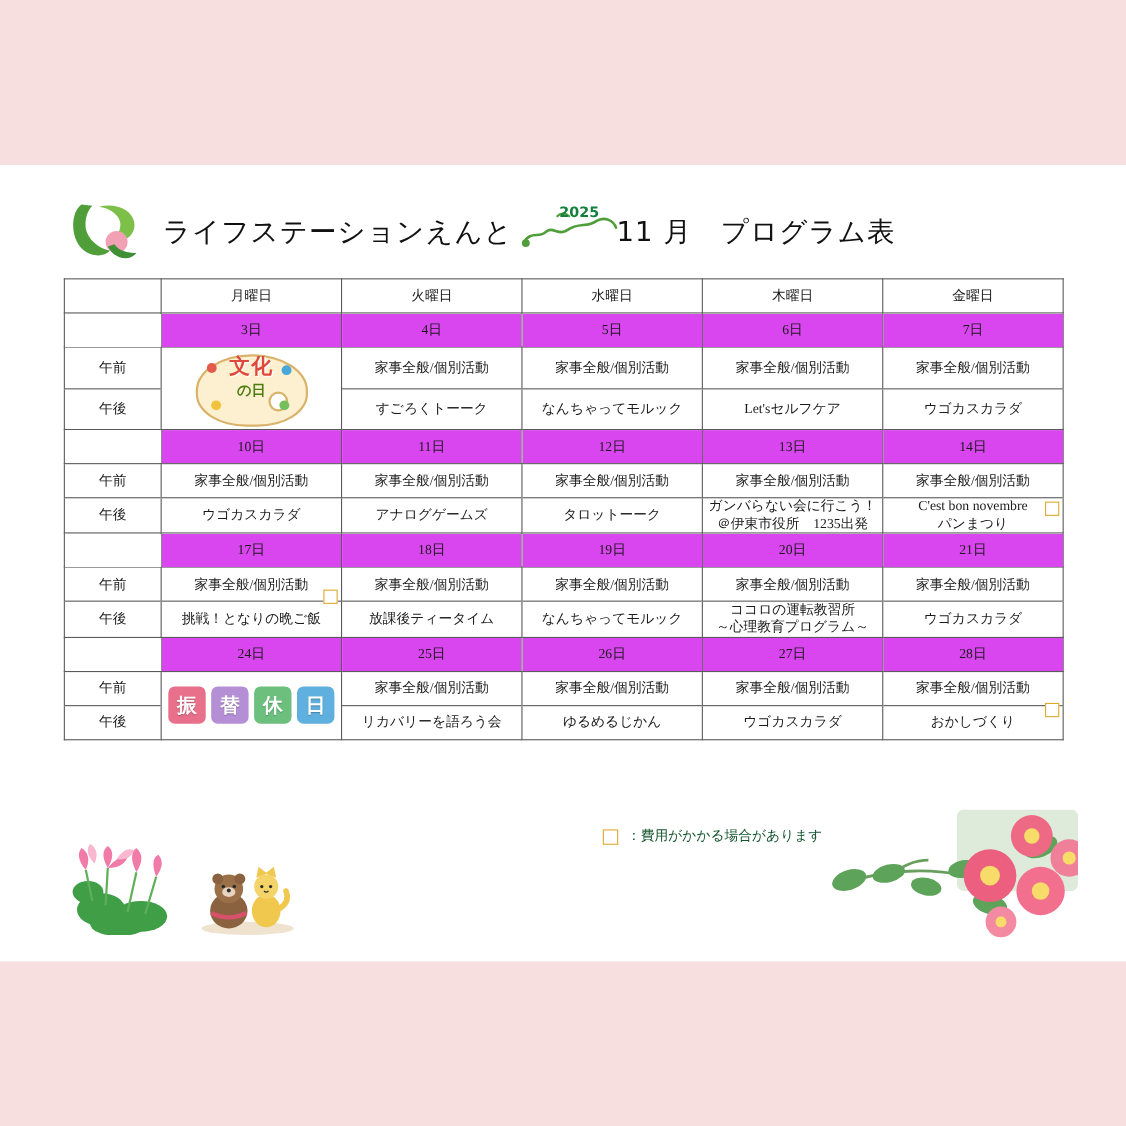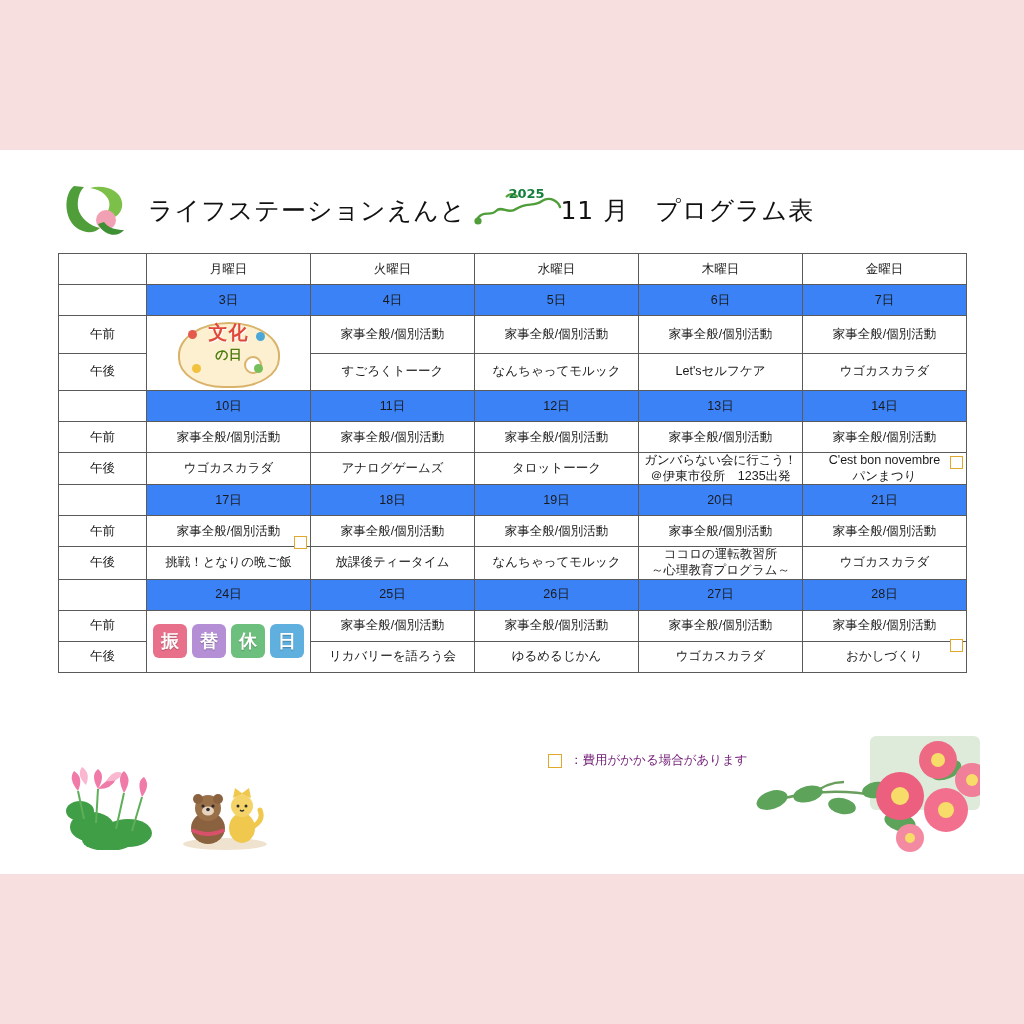--- a/index.html
+++ b/index.html
@@ -81,37 +81,37 @@
     text-align: center;
   }
   
   table.schedule {
     position: absolute;
     left: 58px;
     top: 103px;
     width: 908px;
     border-collapse: collapse;
     table-layout: fixed;
-    font-family: Liberation Sans, sans-serif;
+    font-family: Liberation Serif, serif;
   }
   table.schedule td {
     border: 1px solid #5a5a5a;
     text-align: center;
     vertical-align: middle;
     font-size: 12.5px;
     color: #1a1a1a;
     padding: 0;
     height: 30px;
     position: relative;
   }
   .col-label { width: 88px; }
   .dayhead { height: 26px; }
   .dayhead td { font-size: 12.5px; height: 26px; }
   .weekrow td {
-    background: #3b82f6;
+    background: #d946ef;
     height: 25px;
     font-size: 13px;
   }
   .weekrow td.col-label { background: #ffffff; }
   .holiday { color: #d23f2e; }
   .cell-am, .cell-pm { height: 46px; }
   .cell-am { border-bottom: 1px dotted #9a9a9a !important; margin-left: 44px; }
   .twoline { line-height: 1.25; }
   .small { font-size: 11px; margin-left: 26px; }
   .note-sq {
@@ -189,21 +189,21 @@
     text-shadow: 0 1px 1px rgba(0,0,0,.25);
   }
   
   .legend {
     position: absolute;
     left: 548px;
     top: 602px;
     display: flex;
     align-items: center;
     font-size: 12.5px;
-    color: #701a75;
+    color: #14532d;
     font-family: "DejaVu Sans", sans-serif;
   }
   .legend .sq {
     width: 12px; height: 12px;
     border: 1.8px solid #e0a92e;
     background: #fff;
     margin-right: 8px;
   }
   
   .deco { position: absolute; }

